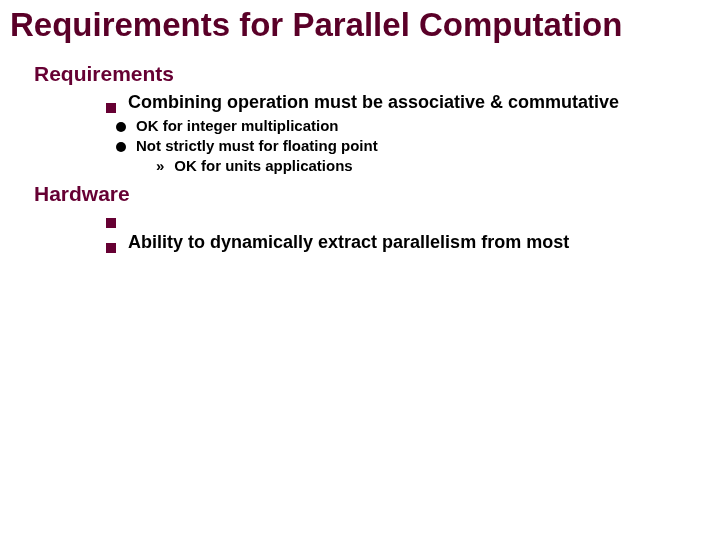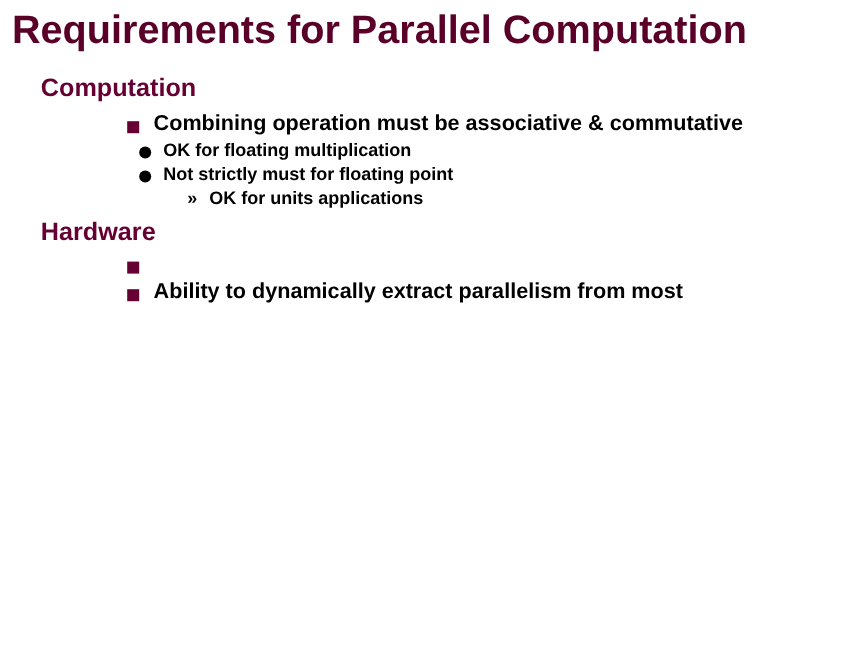--- a/index.html
+++ b/index.html
@@ -29,21 +29,21 @@
     font-weight: bold;
     color: #660033;
     margin: 8px 0 6px 24px;
   }
   .lvl1 {
     margin: 4px 0 4px 56px;
     font-size: 18px;
     font-weight: bold;
     color: #000;
     display: flex;
-    align-items: center;
+    align-items: flex-end;
     padding-left: 40px;
   }
   .lvl1 .bullet {
     width: 10px;
     height: 10px;
     background: #660033;
     flex: 0 0 10px;
     margin-top: 6px;
     margin-right: 12px;
   }
@@ -78,30 +78,30 @@
     font-weight: bold;
   }
 </style>
 </head>
 <body>
 
 <div class="slide">
 
   <div class="title">Requirements for Parallel Computation</div>
 
-  <div class="section-heading">Computation</div>
+  <div class="section-heading">Requirements</div>
 
   <div class="lvl1">
     <span class="bullet"></span>
     <span>Combining operation must be associative &amp; commutative</span>
   </div>
 
   <div class="lvl2">
     <span class="disc"></span>
-    <span>OK for floating multiplication</span>
+    <span>OK for integer multiplication</span>
   </div>
 
   <div class="lvl2">
     <span class="disc"></span>
     <span>Not strictly must for floating point</span>
   </div>
 
   <div class="lvl3">
     <span class="raquo">»</span>
     <span>OK for units applications</span>

